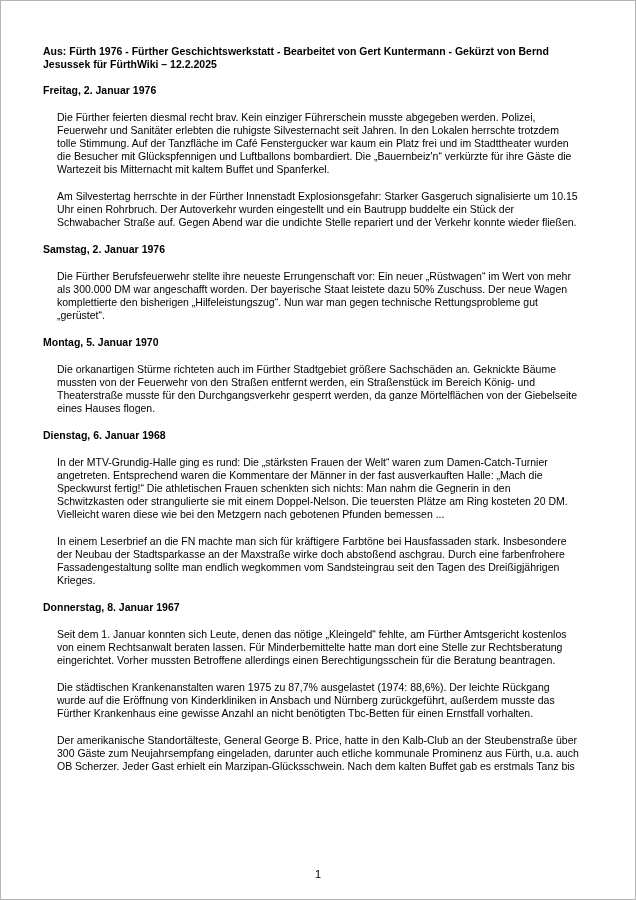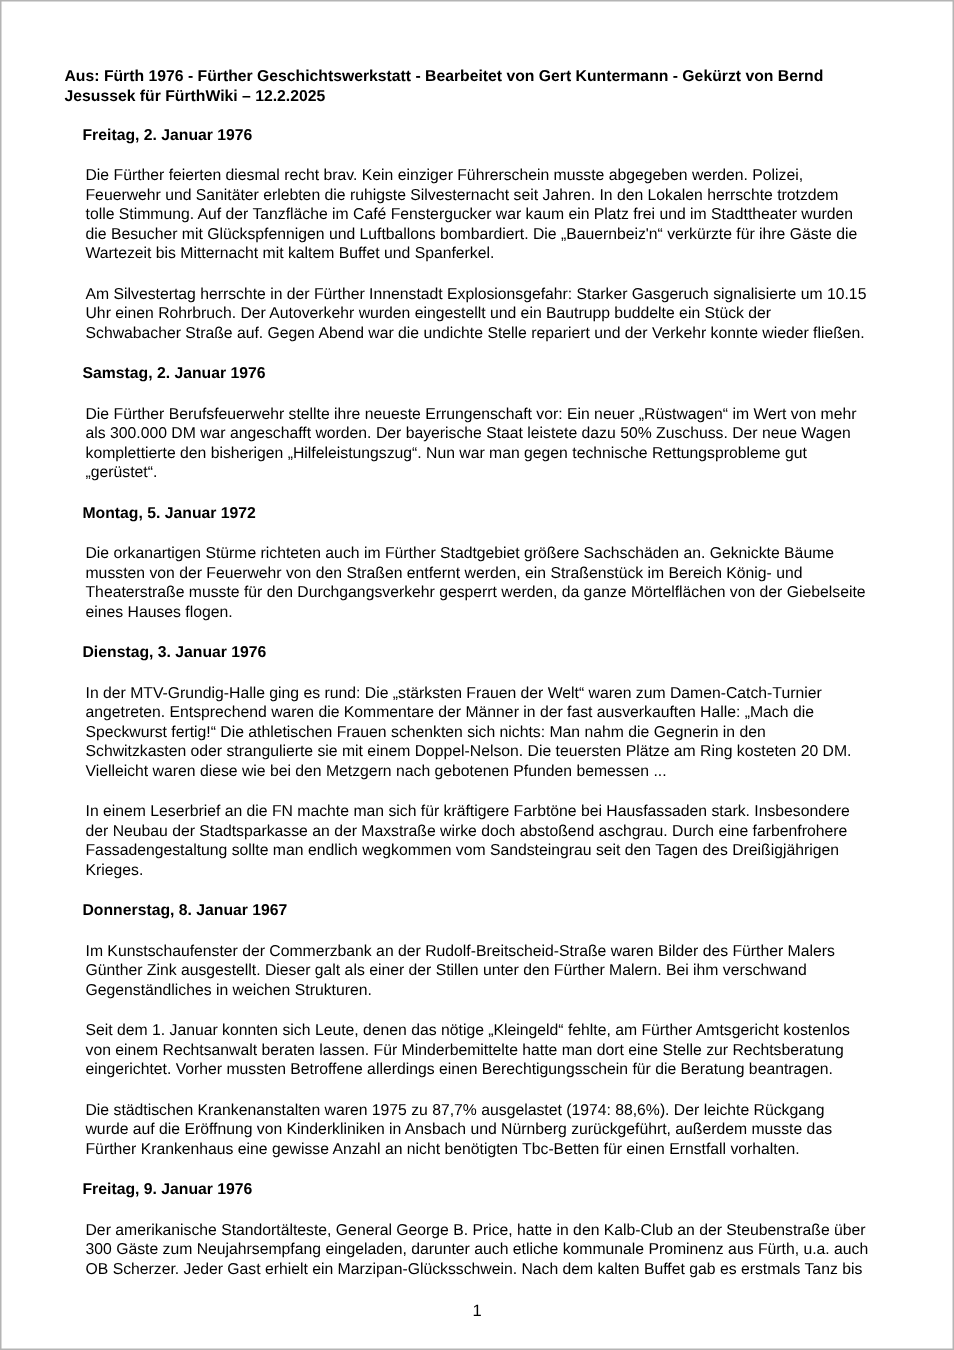--- a/index.html
+++ b/index.html
@@ -21,21 +21,21 @@
     line-height: 13px;
     color: #000000;
   }
   .doc-header {
     font-weight: bold;
     margin: 0;
   }
   .entry-heading {
     font-size: 10.5px;
     font-weight: bold;
-    margin: 13px 12px;
+    margin: 13px 0;
   }
   .entry p {
     margin: 14px;
   }
   .page-number {
     position: absolute;
     bottom: 18px;
     left: 0;
     right: 0;
     text-align: center;
@@ -54,37 +54,35 @@
     <p>Die Fürther feierten diesmal recht brav. Kein einziger Führerschein musste abgegeben werden. Polizei, Feuerwehr und Sanitäter erlebten die ruhigste Silvesternacht seit Jahren. In den Lokalen herrschte trotzdem tolle Stimmung. Auf der Tanzfläche im Café Fenstergucker war kaum ein Platz frei und im Stadttheater wurden die Besucher mit Glückspfennigen und Luftballons bombardiert. Die „Bauernbeiz'n“ verkürzte für ihre Gäste die Wartezeit bis Mitternacht mit kaltem Buffet und Spanferkel.</p>
     <p>Am Silvestertag herrschte in der Fürther Innenstadt Explosionsgefahr: Starker Gasgeruch signalisierte um 10.15 Uhr einen Rohrbruch. Der Autoverkehr wurden eingestellt und ein Bautrupp buddelte ein Stück der Schwabacher Straße auf. Gegen Abend war die undichte Stelle repariert und der Verkehr konnte wieder fließen.</p>
   </section>
 
   <section class="entry">
     <h2 class="entry-heading">Samstag, 2. Januar 1976</h2>
     <p>Die Fürther Berufsfeuerwehr stellte ihre neueste Errungenschaft vor: Ein neuer „Rüstwagen“ im Wert von mehr als 300.000 DM war angeschafft worden. Der bayerische Staat leistete dazu 50% Zuschuss. Der neue Wagen komplettierte den bisherigen „Hilfeleistungszug“. Nun war man gegen technische Rettungsprobleme gut „gerüstet“.</p>
   </section>
 
   <section class="entry">
-    <h2 class="entry-heading">Montag, 5. Januar 1972</h2>
+    <h2 class="entry-heading">Montag, 5. Januar 1970</h2>
     <p>Die orkanartigen Stürme richteten auch im Fürther Stadtgebiet größere Sachschäden an. Geknickte Bäume mussten von der Feuerwehr von den Straßen entfernt werden, ein Straßenstück im Bereich König- und Theaterstraße musste für den Durchgangsverkehr gesperrt werden, da ganze Mörtelflächen von der Giebelseite eines Hauses flogen.</p>
   </section>
 
   <section class="entry">
-    <h2 class="entry-heading">Dienstag, 3. Januar 1976</h2>
+    <h2 class="entry-heading">Dienstag, 6. Januar 1968</h2>
     <p>In der MTV-Grundig-Halle ging es rund: Die „stärksten Frauen der Welt“ waren zum Damen-Catch-Turnier angetreten. Entsprechend waren die Kommentare der Männer in der fast ausverkauften Halle: „Mach die Speckwurst fertig!“ Die athletischen Frauen schenkten sich nichts: Man nahm die Gegnerin in den Schwitzkasten oder strangulierte sie mit einem Doppel-Nelson. Die teuersten Plätze am Ring kosteten 20 DM. Vielleicht waren diese wie bei den Metzgern nach gebotenen Pfunden bemessen ...</p>
     <p>In einem Leserbrief an die FN machte man sich für kräftigere Farbtöne bei Hausfassaden stark. Insbesondere der Neubau der Stadtsparkasse an der Maxstraße wirke doch abstoßend aschgrau. Durch eine farbenfrohere Fassadengestaltung sollte man endlich wegkommen vom Sandsteingrau seit den Tagen des Dreißigjährigen Krieges.</p>
   </section>
 
   <section class="entry">
     <h2 class="entry-heading">Donnerstag, 8. Januar 1967</h2>
-    <p>Im Kunstschaufenster der Commerzbank an der Rudolf-Breitscheid-Straße waren Bilder des Fürther Malers Günther Zink ausgestellt. Dieser galt als einer der Stillen unter den Fürther Malern. Bei ihm verschwand Gegenständliches in weichen Strukturen.</p>
     <p>Seit dem 1. Januar konnten sich Leute, denen das nötige „Kleingeld“ fehlte, am Fürther Amtsgericht kostenlos von einem Rechtsanwalt beraten lassen. Für Minderbemittelte hatte man dort eine Stelle zur Rechtsberatung eingerichtet. Vorher mussten Betroffene allerdings einen Berechtigungsschein für die Beratung beantragen.</p>
     <p>Die städtischen Krankenanstalten waren 1975 zu 87,7% ausgelastet (1974: 88,6%). Der leichte Rückgang wurde auf die Eröffnung von Kinderkliniken in Ansbach und Nürnberg zurückgeführt, außerdem musste das Fürther Krankenhaus eine gewisse Anzahl an nicht benötigten Tbc-Betten für einen Ernstfall vorhalten.</p>
   </section>
 
   <section class="entry">
-    <h2 class="entry-heading">Freitag, 9. Januar 1976</h2>
     <p>Der amerikanische Standortälteste, General George B. Price, hatte in den Kalb-Club an der Steubenstraße über 300 Gäste zum Neujahrsempfang eingeladen, darunter auch etliche kommunale Prominenz aus Fürth, u.a. auch OB Scherzer. Jeder Gast erhielt ein Marzipan-Glücksschwein. Nach dem kalten Buffet gab es erstmals Tanz bis</p>
   </section>
 
   <div class="page-number">1</div>
 
 </div>
 
 </body></html>

